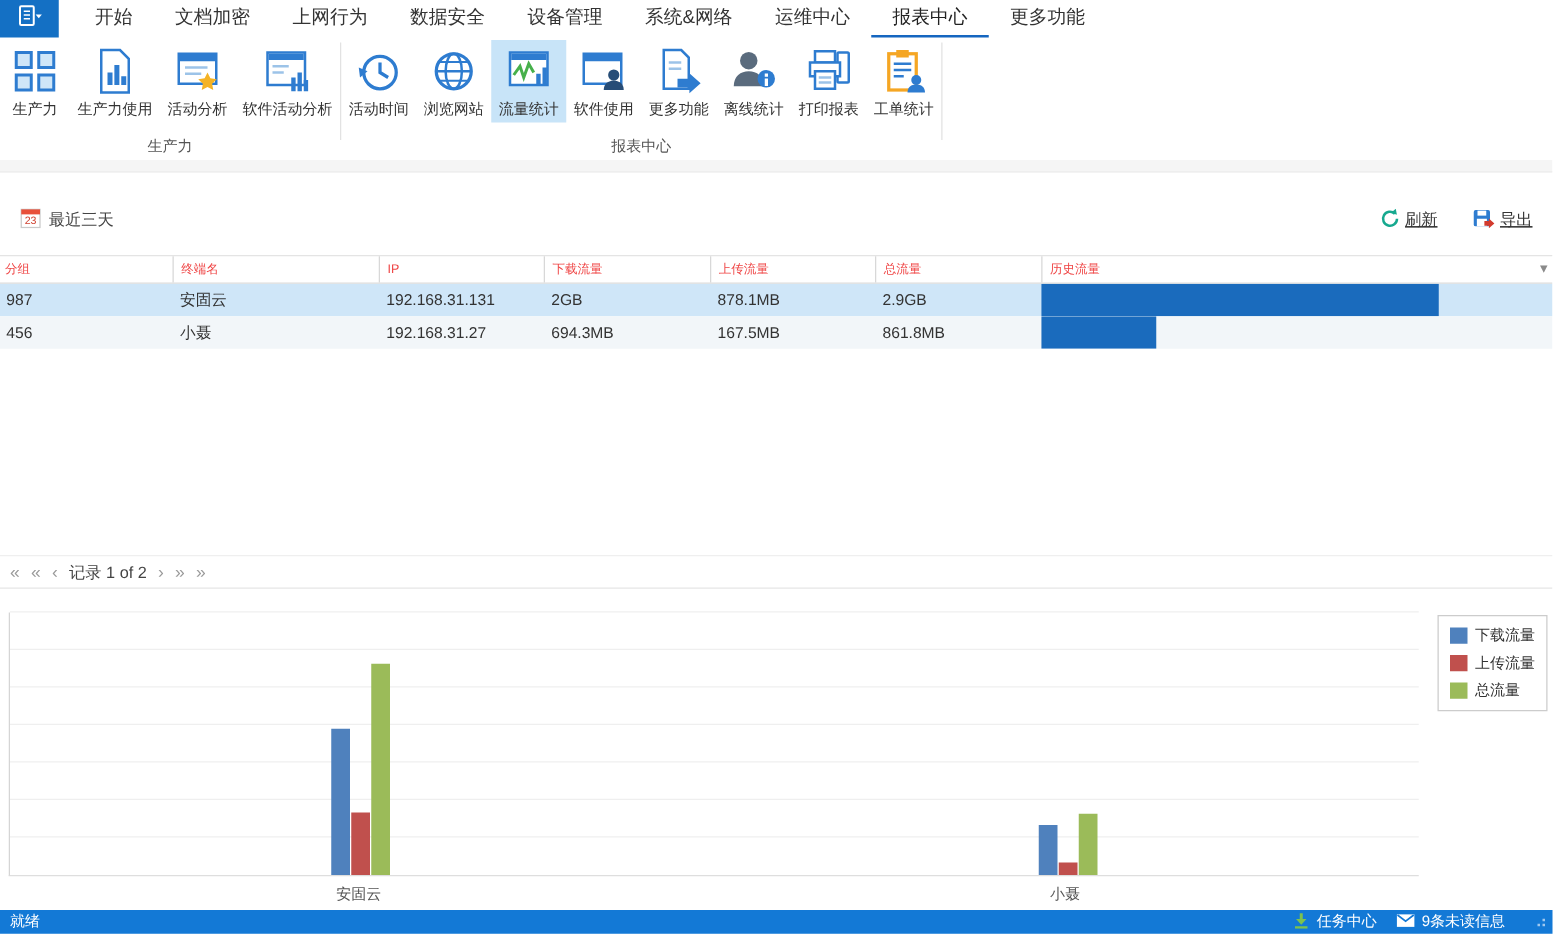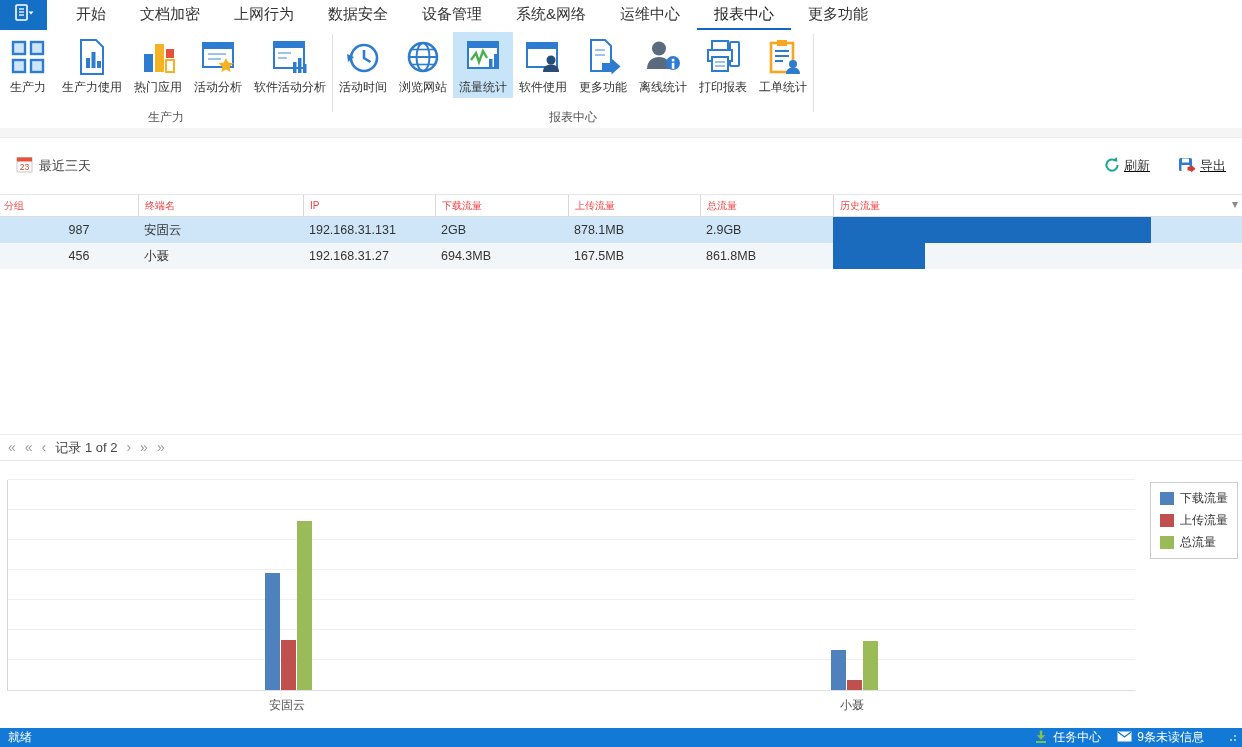--- a/index.html
+++ b/index.html
@@ -19,37 +19,37 @@
   .ritems { display:flex; flex:1; align-items:flex-start; padding-top:2px; }
   .ritem { padding:3px 6px 2px; text-align:center; cursor:pointer; }
   .ritem.selected { background:#c8e4f8; }
   .ricon { width:44px; height:44px; margin:0 auto; display:flex; align-items:center; justify-content:center; }
   .rlabel { font-size:12px; color:#333; white-space:nowrap; line-height:17px; }
   .rgrouplabel { text-align:center; font-size:12px; color:#555; height:20px; line-height:18px; }
   .rsep { width:1px; background:#e2e2e2; margin:4px 0 16px; }
   .ribbon-band { height:10px; background:#f5f5f5; border-bottom:1px solid #ebebeb; }
 
   
-  .toolrow { margin:14px 16px 0; height:28px; display:flex; align-items:center; }
+  .toolrow { margin:24px 16px 0; height:28px; display:flex; align-items:center; }
   .datefilter { display:flex; align-items:center; gap:6px; font-size:13px; color:#444; cursor:pointer; }
   .toolright { margin-left:auto; display:flex; gap:28px;text-decoration:underline; }
   .toolbtn { display:flex; align-items:center; gap:4px; font-size:13px; color:#333; cursor:pointer; }
 
   
   .grid { margin-top:14px; }
   .ghead { display:flex; height:23px; border-top:1px solid #e4e4e4; border-bottom:1px solid #dcdcdc; position:relative; }
   .gh { font-size:10px; color:#ef4444; line-height:21px; padding-left:6px; border-left:1px solid #d8d8d8; cursor:pointer; overflow:hidden; white-space:nowrap; }
   .gh:first-child { border-left:none; padding-left:4px; }
   .gh-last { flex:1; }
   .ghead .dd { position:absolute; right:4px; top:2px; color:#8a8a8a; font-size:12px; cursor:pointer; }
   .grow { display:flex; height:26px; align-items:stretch; font-size:12.5px; color:#333; cursor:pointer; }
   .grow.sel { background:#cfe6f8; }
   .grow.alt { background:#f2f6f9; }
   .gc { padding-left:6px; line-height:26px; overflow:hidden; white-space:nowrap; }
-  .gc:first-child { padding-left:20px;text-align:center; }
+  .gc:first-child { padding-left:5px; }
   .gc-hist { flex:1; position:relative; }
   .histbar { position:absolute; left:0; top:0; bottom:0; background:#1a6bbd; }
 
   
   .spacer { height:165px; }
   .pager { height:27px; border-top:1px solid #efefef; border-bottom:1px solid #e6e6e6; display:flex; align-items:center; padding-left:8px; gap:9px; font-size:13px; color:#555; }
   .pbtn { color:#9a9a9a; font-size:14px; cursor:pointer; line-height:25px; }
   .ptext { color:#444; }
 
   
@@ -118,31 +118,20 @@
         <div class="ritem">
           <div class="ricon">
             <svg width="40" height="40" viewBox="0 0 40 40">
               <path d="M9 3h15l7 7v27H9z" fill="#fff" stroke="#2e7cd0" stroke-width="2"></path>
               <rect x="14" y="21" width="4" height="10" fill="#2e7cd0"></rect>
               <rect x="19.5" y="15" width="4" height="16" fill="#2e7cd0"></rect>
               <rect x="25" y="24" width="4" height="7" fill="#2e7cd0"></rect>
             </svg>
           </div>
           <div class="rlabel">生产力使用</div>
-        </div>
-        <div class="ritem">
-          <div class="ricon">
-            <svg width="40" height="40" viewBox="0 0 40 40">
-              <rect x="6" y="17" width="9" height="18" fill="#2e7cd0"></rect>
-              <rect x="17" y="7" width="9" height="28" fill="#f5b324"></rect>
-              <rect x="28" y="12" width="8" height="9" fill="#e8503a"></rect>
-              <rect x="28" y="23" width="8" height="12" fill="#fff" stroke="#f5b324" stroke-width="2"></rect>
-            </svg>
-          </div>
-          <div class="rlabel">热门应用</div>
         </div>
         <div class="ritem">
           <div class="ricon">
             <svg width="40" height="40" viewBox="0 0 40 40">
               <rect x="5" y="6" width="30" height="24" fill="#fff" stroke="#2e7cd0" stroke-width="2"></rect>
               <rect x="6" y="7" width="28" height="5" fill="#2e7cd0"></rect>
               <line x1="10" y1="17" x2="28" y2="17" stroke="#9cc3e8" stroke-width="2"></line>
               <line x1="10" y1="22" x2="23" y2="22" stroke="#9cc3e8" stroke-width="2"></line>
               <path d="M28 21l2.3 4.6 5.1.7-3.7 3.6.9 5.1-4.6-2.4-4.6 2.4.9-5.1-3.7-3.6 5.1-.7z" fill="#f5b324"></path>
             </svg>

